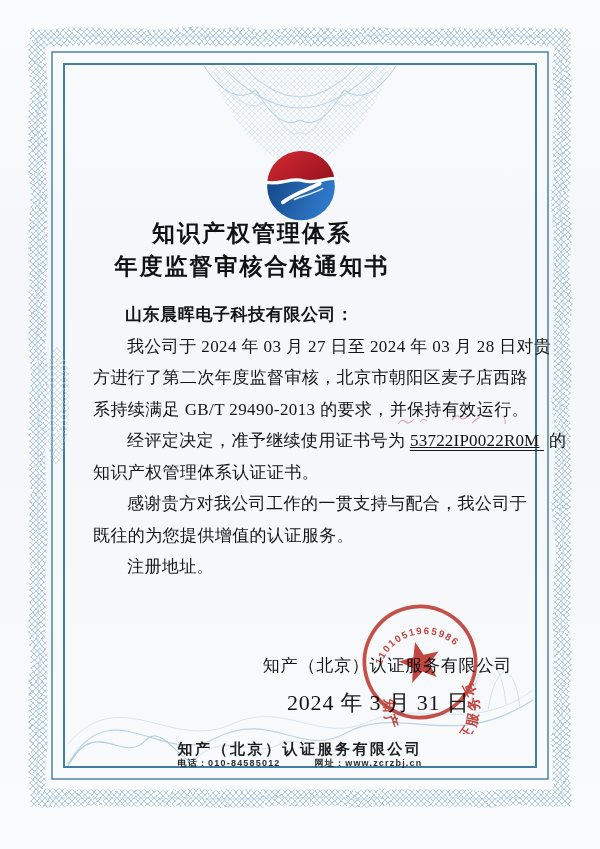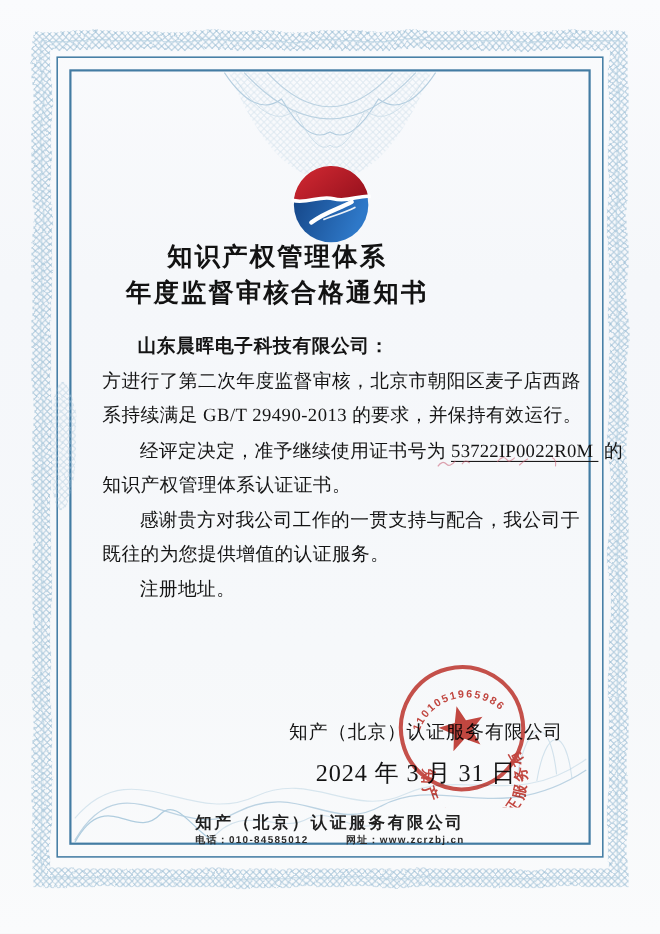--- a/index.html
+++ b/index.html
@@ -12,21 +12,21 @@
   .deco{position:absolute;left:0;top:0;width:600px;height:849px;pointer-events:none;}
   .logo{position:absolute;left:265px;top:149px;width:72px;height:72px;}
   .title{position:absolute;left:0;top:217px;width:504px;text-align:center;
     font-family:"Liberation Sans","DejaVu Sans",sans-serif;font-weight:bold;
     font-size:23px;line-height:33px;letter-spacing:2px;color:#121212;}
   .content{position:absolute;left:93px;top:299px;width:424px;font-size:17px;}
   .tline{height:31.5px;line-height:31.5px;white-space:nowrap;letter-spacing:0.4px;}
   .recipient{font-weight:bold;letter-spacing:0.6px;margin-left:32px;}
   .indent{text-indent:2em;}
   .certnum{font-family:"Liberation Serif","DejaVu Serif",serif;
-    border-bottom:1.5px solid #1a1a1a;padding-right:5px;letter-spacing:0.2px;}
+    border-bottom:1.5px solid #1a1a1a;padding-right:5px;letter-spacing:0.2px;text-decoration:underline;}
   .sign-company{position:absolute;right:88px;top:655px;width:260px;text-align:right;
     font-size:17px;line-height:22px;letter-spacing:0.8px;}
   .sign-date{position:absolute;right:88px;top:691px;width:225px;text-align:left;
     font-size:22px;line-height:24px;letter-spacing:0.8px;}
   .seal{position:absolute;left:348px;top:590px;width:144px;height:144px;
     mix-blend-mode:multiply;opacity:0.9;}
   .marks{position:absolute;left:390px;top:408px;width:130px;height:30px;opacity:0.55;}
   .footer{position:absolute;left:0;top:739px;width:600px;text-align:center;
     font-family:"Liberation Sans","DejaVu Sans",sans-serif;color:#1f1f1f;}
   .footer .fcompany{font-size:15px;font-weight:bold;letter-spacing:2.5px;line-height:19px;}
@@ -97,20 +97,21 @@
     <path d="M80,55 C66,62 54,65 41,70" stroke="#ffffff" stroke-width="2.2" fill="none" stroke-linecap="round" opacity="0.9"></path>
   </svg>
 
   <div class="title">
     <div>知识产权管理体系</div>
     <div>年度监督审核合格通知书</div>
   </div>
 
   <div class="content">
     <div class="tline recipient">山东晨晖电子科技有限公司：</div>
+    <div class="tline indent">我公司于 2024 年 03 月 27 日至 2024 年 03 月 28 日对贵</div>
     <div class="tline">方进行了第二次年度监督审核，北京市朝阳区麦子店西路</div>
     <div class="tline">系持续满足 GB/T 29490-2013 的要求，并保持有效运行。</div>
     <div class="tline indent"><span>经评定决定，准予继续使用证书号为 </span><span class="certnum">53722IP0022R0M</span><span> 的</span></div>
     <div class="tline">知识产权管理体系认证证书。</div>
     <div class="tline indent">感谢贵方对我公司工作的一贯支持与配合，我公司于</div>
     <div class="tline">既往的为您提供增值的认证服务。</div>
     <div class="tline indent">注册地址。</div>
   </div>
 
   <svg class="marks" viewBox="0 0 130 30">

